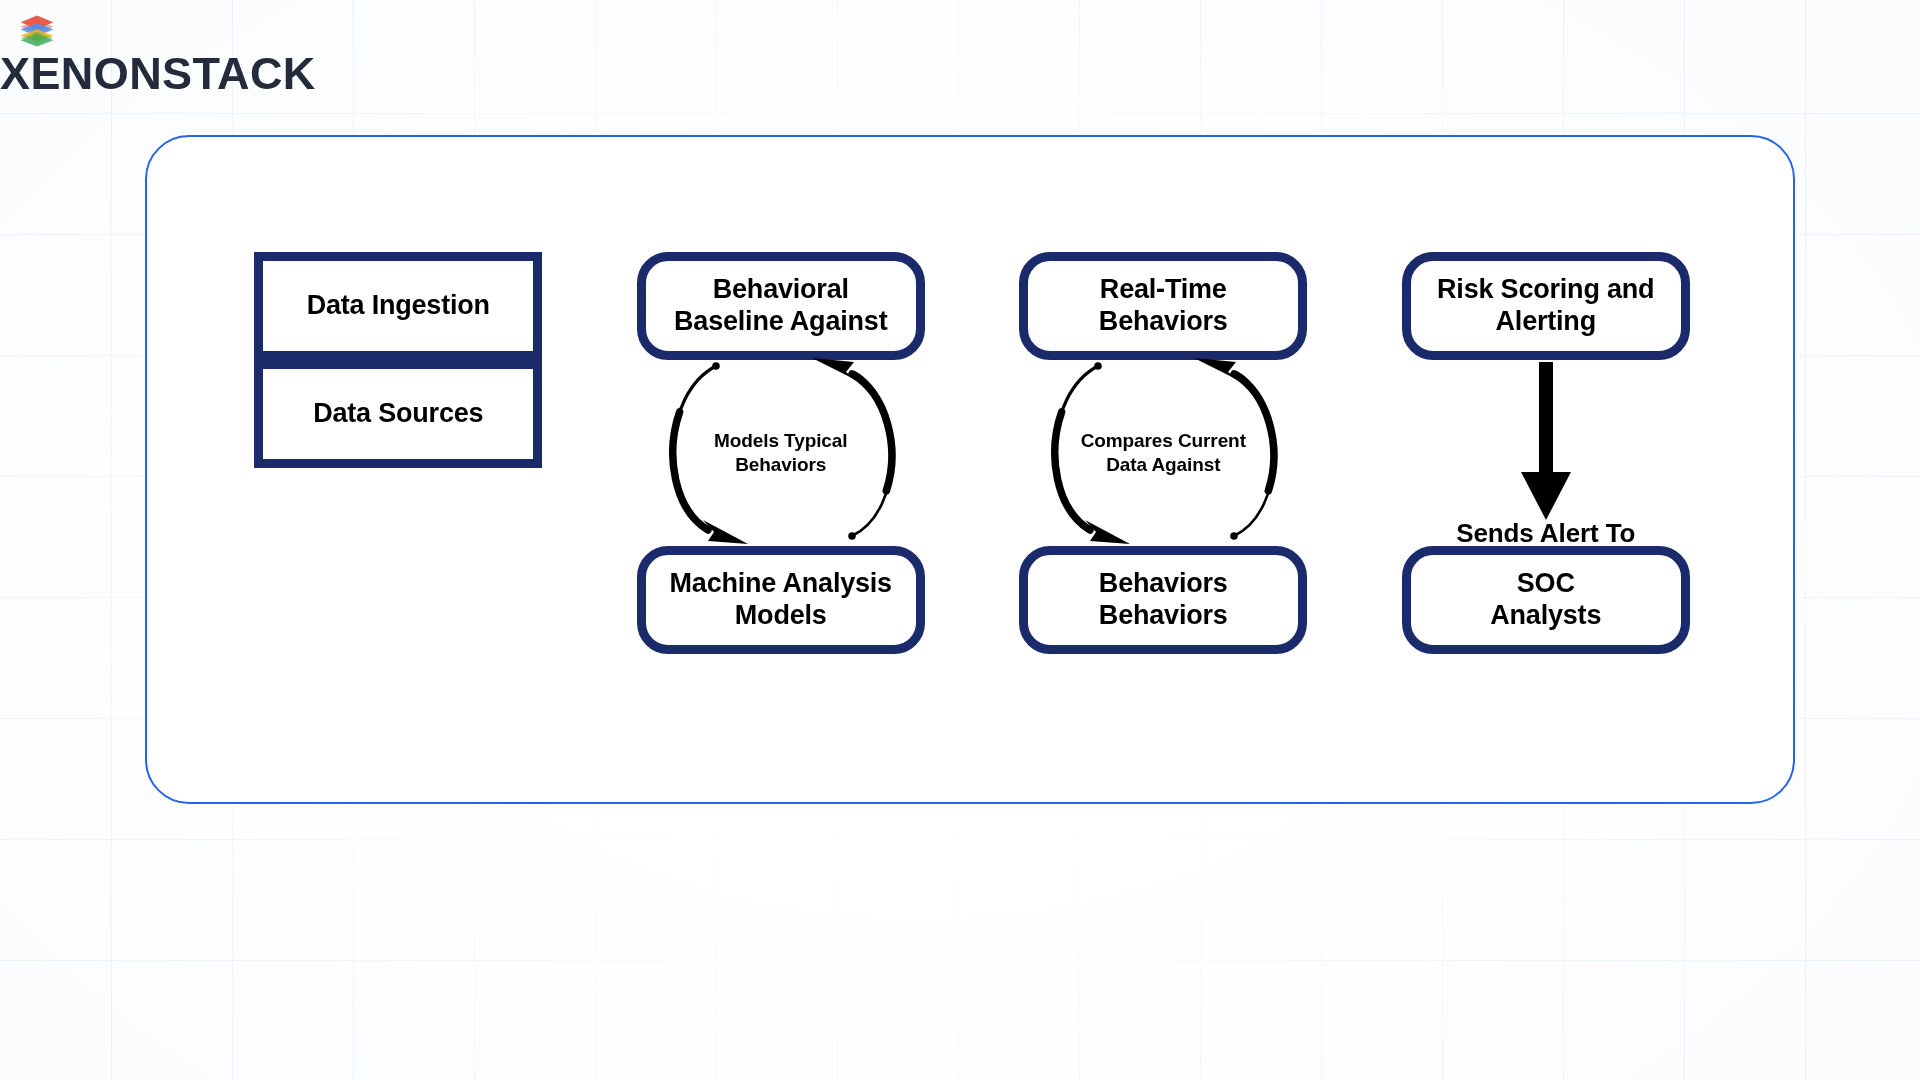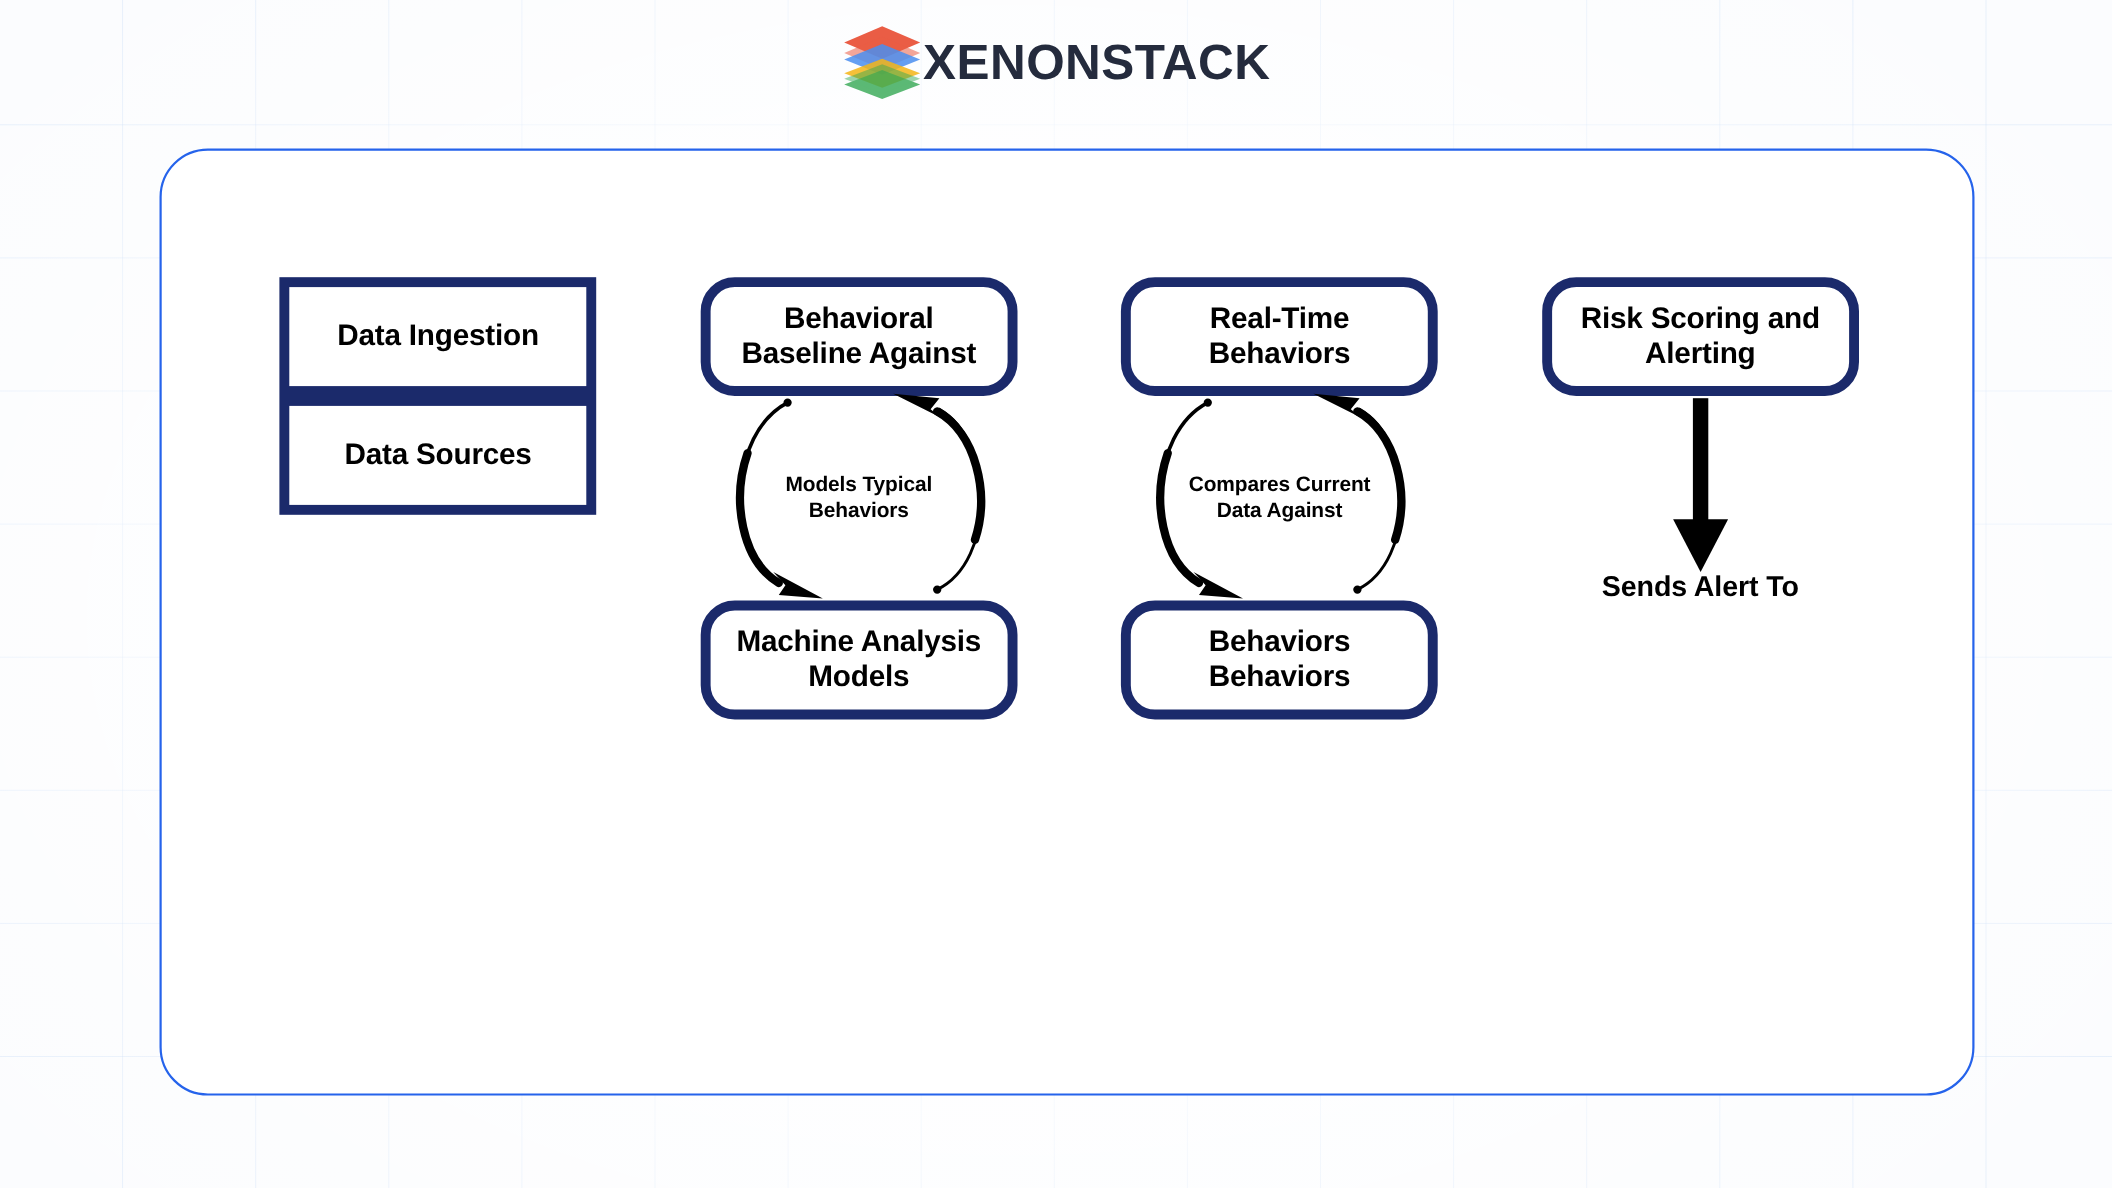--- a/index.html
+++ b/index.html
@@ -39,40 +39,41 @@
         rgba(255,255,255,0.10) 100%);
     z-index: 1;
   }
 
   
   #brand-header {
     position: absolute;
     top: 14px; left: 0; right: 0;
     height: 86px;
     display: flex;
-    align-items: center;
+    align-items: flex-start;
     justify-content: center;
     z-index: 5;
+    flex-direction: column;
   }
   #brand-mark { width: 74px; height: 72px; display: block; }
   #brand-name {
     font-size: 45px;
     font-weight: 700;
     letter-spacing: 0.4px;
     color: #242b3d;
     font-family: "Liberation Sans", sans-serif;
   }
 
   
   #diagram-card {
     position: absolute;
     left: 145px;
     top: 135px;
     width: 1650px;
-    height: 861px;
+    height: 669px;
     background: #ffffff;
     border: 2.5px solid #2563eb;
     border-radius: 44px;
     z-index: 4;
     box-shadow: 0 0 0 0 rgba(0,0,0,0);
   }
 
   
   #flow-grid {
     position: absolute;
@@ -262,16 +263,22 @@
       </div>
 
       <div class="connector linear">
         <svg width="250" height="186" viewBox="0 0 250 186">
           <rect x="118" y="2" width="14" height="120" fill="#000"></rect>
           <polygon points="100,112 150,112 125,160" fill="#000"></polygon>
         </svg>
         <div class="connector-label">Sends Alert To</div>
       </div>
 
+      <div class="node-box two-line">
+        <span>
+          <span>SOC</span><br>
+          <span>Analysts</span>
+        </span>
+      </div>
     </div>
 
   </div>
 </div>
 
 </body></html>

